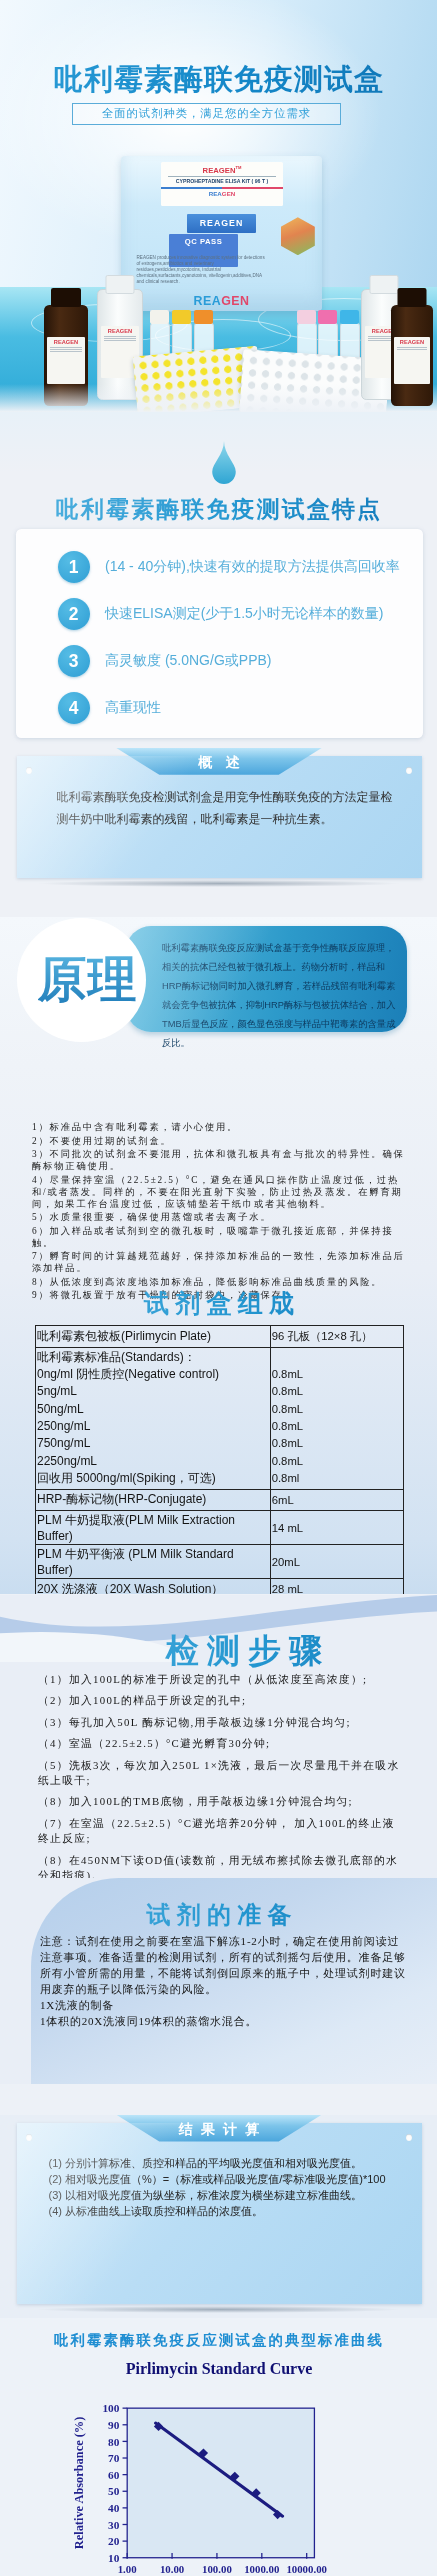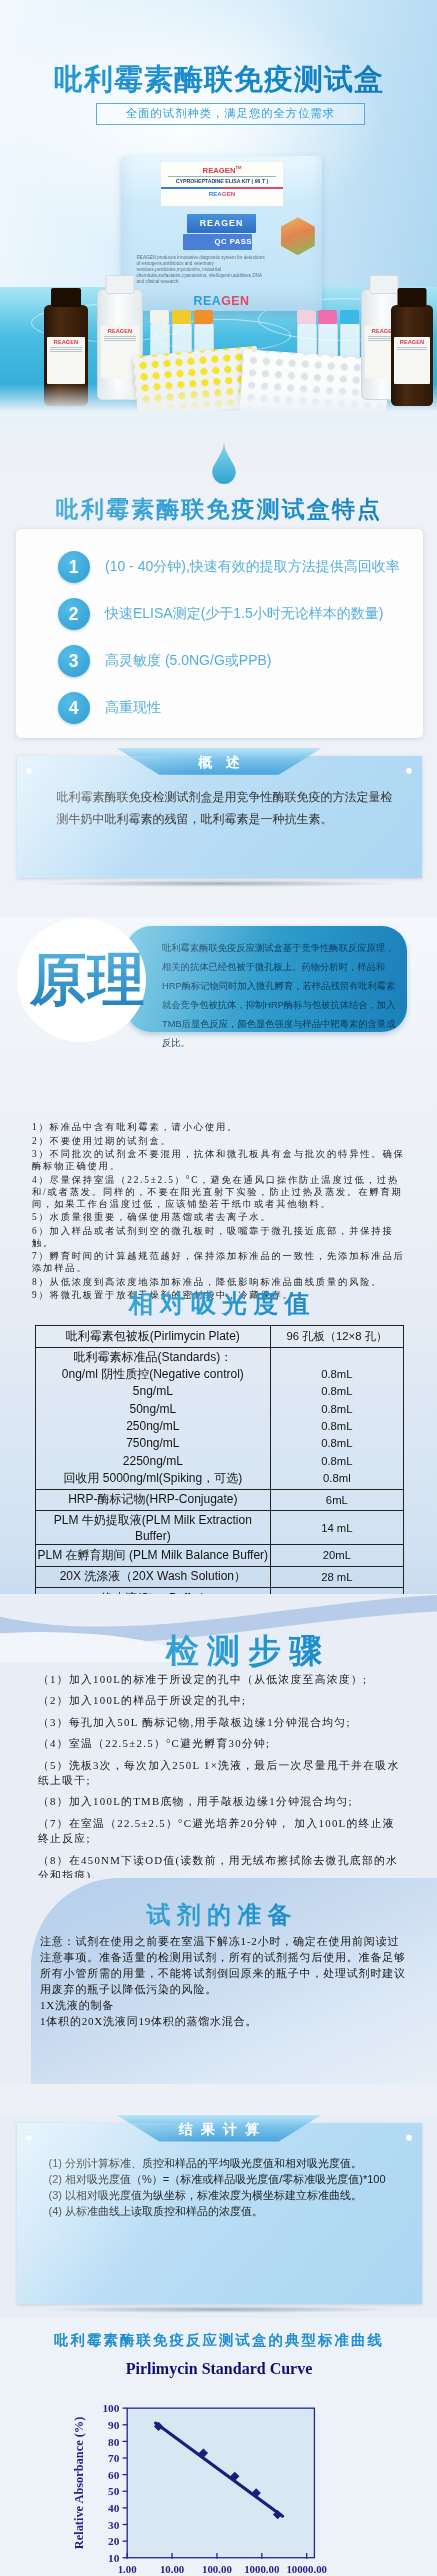--- a/index.html
+++ b/index.html
@@ -8,42 +8,42 @@
   .sec{position:absolute;left:0;width:438px;overflow:hidden;}
   .abs{position:absolute;}
 
   
   #sec-hero{top:0;height:412px;
     background:
       radial-gradient(ellipse 319px 216px at 42% 28%, #ffffff 0%, rgba(255,255,255,0) 62%),
       linear-gradient(102deg,#f2f9fe 0%,#d6ecfa 52%,#a8d4ef 100%);}
   .hero-title{top:60px;left:0;width:100%;text-align:center;font-size:29px;font-weight:bold;letter-spacing:1px;
     background:linear-gradient(90deg,#2b9dd7 0%,#1487c8 55%,#0f74b5 100%);-webkit-background-clip:text;background-clip:text;color:transparent;}
-  .hero-sub{top:103px;left:96px;width:267px;height:19.6px;border:0.5px solid #5aacd9;text-align:center;line-height:19.6px;
+  .hero-sub{top:103px;left:72px;width:267px;height:19.6px;border:0.5px solid #5aacd9;text-align:center;line-height:19.6px;
     font-size:11.3px;letter-spacing:1px;color:#2d9ed8;background:rgba(255,255,255,0.25);}
 
   
   .scene{top:149px;height:263px;width:438px;}
   .water{left:0;right:0;top:138px;bottom:0;background:linear-gradient(180deg,#a8e6f4 0%,#49bce2 40%,#2aa7d6 100%);}
   .ripple{border:1px solid rgba(255,255,255,0.55);border-radius:50%;}
   .water-fade{left:0;right:0;bottom:0;height:28px;background:linear-gradient(rgba(238,242,247,0),#eef2f7);}
   .kit-box{left:121px;top:7.2px;width:201px;height:155px;border-radius:4.1px;
     background:linear-gradient(180deg,#eaf7fe 0%,#cdeafa 32%,#bfe3f7 100%);
     box-shadow:inset 0 -11.3px 15.5px rgba(120,170,205,.25), 0 3.1px 7.2px rgba(60,120,160,.25);}
   .box-label{left:40px;top:6.2px;width:122px;height:44px;background:#fdfdfa;border-radius:1.5px;text-align:center;overflow:hidden;}
   .box-label .b1{font-size:7.7px;font-weight:bold;color:#d8384a;margin-top:2.6px;}
   .box-label .b1 sup{font-size:4.1px;color:#d8384a;}
   .box-label .rule{height:0.5px;background:#9fb2bd;margin:1.5px 7.2px;}
   .box-label .b2{font-size:5.2px;font-weight:bold;color:#22456e;line-height:6.2px;margin-top:1px;}
   .box-label .stripes{margin-top:2.6px;height:2.1px;background:linear-gradient(90deg,#3c7fd0 0 50%,#e0486a 50% 100%);}
   .box-label .b3{font-size:6.2px;font-weight:bold;margin-top:1px;color:#3c7fd0;}
   .box-label .b3 .pk{color:#e0486a;}
   .box-tag{left:66px;top:58px;width:69px;height:18.5px;background:linear-gradient(#4a90dc,#2e6fc4);color:#fff;
     font-weight:bold;text-align:center;line-height:18.5px;letter-spacing:1px;font-size:8.8px;border-radius:1px;}
-  .box-qc{left:62px;top:78px;width:69px;height:16px;background:#4a7fd6;color:#fff;font-weight:bold;text-align:right;
+  .box-qc{left:48px;top:78px;width:69px;height:33px;background:#4a7fd6;color:#fff;font-weight:bold;text-align:center;
     line-height:15.5px;letter-spacing:0.5px;font-size:7.7px;border-radius:1px;}
   .box-desc{left:15.5px;top:99px;width:129px;font-size:4.6px;color:#5d7181;line-height:6px;text-align:left;}
   .box-hex{right:7.2px;top:61px;width:34px;height:38px;background:linear-gradient(160deg,#f3b24a 0%,#e4793c 45%,#7cb94e 100%);
     clip-path:polygon(50% 0,100% 25%,100% 75%,50% 100%,0 75%,0 25%);opacity:.9;}
   .box-brand{left:0;right:0;bottom:3.1px;text-align:center;font-size:12.4px;font-weight:bold;letter-spacing:0.5px;}
   .box-brand .bl{color:#2a9cd8;} .box-brand .pk{color:#e0486a;}
   .bottle{border-radius:5.2px;}
   .bottle .cap{position:absolute;left:50%;transform:translateX(-50%);border-radius:2.1px;}
   .bottle .lbl{position:absolute;left:7%;width:86%;background:#f6f6f2;border-radius:1px;text-align:center;overflow:hidden;}
   .lbl .r{color:#d8384a;font-weight:bold;font-size:5.7px;margin-top:2.1px;}
@@ -84,34 +84,34 @@
   .dot.l{left:9.3px;} .dot.r{right:9.3px;}
   .overview-text{position:absolute;left:40px;right:25px;top:30px;font-size:12px;line-height:22px;color:#333;}
   .card-shadow{position:absolute;left:36px;right:36px;height:7.2px;
     background:radial-gradient(ellipse at center,rgba(90,110,130,.5) 0%,rgba(90,110,130,0) 70%);}
 
   
   #sec-mid{top:917px;height:677px;
     background:linear-gradient(180deg,#f4f8fc 0%,#eff3f8 22%,#e9eef6 52%,#d2e2f2 92%,#c9ddf0 100%);}
   .pr-circle{left:17px;top:1px;width:129px;height:124px;border-radius:50%;background:#ffffff;z-index:2;
     display:flex;align-items:center;justify-content:center;}
-  .pr-label{font-size:57px;font-weight:bold;letter-spacing:1px;
+  .pr-label{font-size:49px;font-weight:bold;letter-spacing:1px;
     background:linear-gradient(180deg,#5cb9e3 0%,#1a77b6 100%);-webkit-background-clip:text;background-clip:text;color:transparent;margin-left:12px;}
   .pr-box{left:126px;top:8.8px;width:281px;height:106px;border-radius:25px;z-index:1;
     background:linear-gradient(100deg,#5fbde0 0%,#2d9aca 55%,#1b7fb8 100%);box-shadow:0 2.1px 5.2px rgba(60,130,170,.3);}
   .pr-box .sheen2{position:absolute;left:0;top:0;right:0;bottom:0;border-radius:25px;
     background:linear-gradient(115deg,rgba(255,255,255,.28) 0%,rgba(255,255,255,0) 45%);}
   .pr-text{position:absolute;left:36px;right:8.2px;top:13.4px;font-size:9.3px;line-height:19px;color:#0d3a5f;}
   .notes-heading{top:151px;left:0;width:100%;font-size:26px;letter-spacing:10.3px;text-indent:10.3px;}
   .notes-list{top:204px;left:32px;right:30px;font-family:"Liberation Serif",serif;font-size:9.3px;line-height:12px;
     letter-spacing:1.8px;color:#1a1a1a;}
   .notes-list p{margin:0 0 1.5px 0;}
   .comp-heading{top:370px;left:0;width:100%;font-size:25px;letter-spacing:6.2px;text-indent:6.2px;}
   .comp-table{top:408px;left:35px;width:369px;border-collapse:collapse;table-layout:fixed;}
-  .comp-table td{border:1px solid #222;text-align:center;color:#151515;vertical-align:middle;}
+  .comp-table td{border:1px solid #222;text-align:left;color:#151515;vertical-align:middle;}
   .comp-table .c1{width:64%;font-size:12px;}
   .comp-table .c2{width:36%;font-size:11.3px;}
   .comp-table tr.rrow td{height:18.5px;}
   .std-line{height:17.4px;line-height:17.4px;overflow:hidden;}
 
   
   #sec-wave{top:1595px;height:283px;background:#e9eef6;}
   .proc-heading{top:34px;left:0;width:100%;font-size:33px;letter-spacing:8.2px;text-indent:8.2px;padding-left:25px;}
   .proc-steps{top:71px;left:32px;right:28px;font-family:"Liberation Serif",serif;font-size:10.8px;line-height:15.4px;
     letter-spacing:1.3px;color:#161616;}
@@ -241,21 +241,21 @@
             <stop offset="1" stop-color="#2fa5d3"></stop>
           </linearGradient>
         </defs>
       <path d="M23 0 C23 26 46 44 46 60 A23 24 0 1 1 0 60 C0 44 23 26 23 0 Z" fill="url(#gdrop)"></path>
     </svg>
     <div class="abs features-heading g-head">吡利霉素酶联免疫测试盒特点</div>
     <div class="abs features-card">
       <div>
           <div class="feat-row">
      <div class="feat-num">1</div>
-     <div class="feat-txt">(10 - 40分钟),快速有效的提取方法提供高回收率</div>
+     <div class="feat-txt">(14 - 40分钟),快速有效的提取方法提供高回收率</div>
           </div>
           <div class="feat-row">
      <div class="feat-num">2</div>
      <div class="feat-txt">快速ELISA测定(少于1.5小时无论样本的数量)</div>
           </div>
           <div class="feat-row">
      <div class="feat-num">3</div>
      <div class="feat-txt">高灵敏度 (5.0NG/G或PPB)</div>
           </div>
           <div class="feat-row">
@@ -289,21 +289,21 @@
         <p>2）不要使用过期的试剂盒。</p>
         <p>3）不同批次的试剂盒不要混用，抗体和微孔板具有盒与批次的特异性。确保酶标物正确使用。</p>
         <p>4）尽量保持室温（22.5±2.5）°C，避免在通风口操作防止温度过低，过热和/或者蒸发。同样的，不要在阳光直射下实验，防止过热及蒸发。在孵育期间，如果工作台温度过低，应该铺垫若干纸巾或者其他物料。</p>
         <p>5）水质量很重要，确保使用蒸馏或者去离子水。</p>
         <p>6）加入样品或者试剂到空的微孔板时，吸嘴靠于微孔接近底部，并保持接触。</p>
         <p>7）孵育时间的计算越规范越好，保持添加标准品的一致性，先添加标准品后添加样品。</p>
         <p>8）从低浓度到高浓度地添加标准品，降低影响标准品曲线质量的风险。</p>
         <p>9）将微孔板置于放有干燥剂的密封袋中，冷藏保存。</p>
       </div>
 
-    <div class="abs comp-heading g-head">相对吸光度值</div>
+    <div class="abs comp-heading g-head">试剂盒组成</div>
     <table class="abs comp-table">
         <tbody>
           <tr class="rrow">
   <td class="c1">吡利霉素包被板(Pirlimycin Plate)</td>
             <td class="c2">96 孔板（12×8 孔）</td>
           </tr>
           <tr>
   <td class="c1">
               <div class="std-line">吡利霉素标准品(Standards)：</div>
               <div class="std-line">0ng/ml 阴性质控(Negative control)</div>
@@ -327,21 +327,21 @@
           </tr>
           <tr class="rrow">
   <td class="c1">HRP-酶标记物(HRP-Conjugate)</td>
             <td class="c2">6mL</td>
           </tr>
           <tr class="rrow">
   <td class="c1">PLM 牛奶提取液(PLM Milk Extraction Buffer)</td>
             <td class="c2">14 mL</td>
           </tr>
           <tr class="rrow">
-  <td class="c1">PLM 在孵育期间 (PLM Milk Balance Buffer)</td>
+  <td class="c1">PLM 牛奶平衡液 (PLM Milk Standard Buffer)</td>
             <td class="c2">20mL</td>
           </tr>
           <tr class="rrow">
   <td class="c1">20X 洗涤液（20X Wash Solution）</td>
             <td class="c2">28 mL</td>
           </tr>
           <tr class="rrow">
   <td class="c1">终止液(Stop Buffer)</td>
             <td class="c2">14mL</td>
           </tr>

